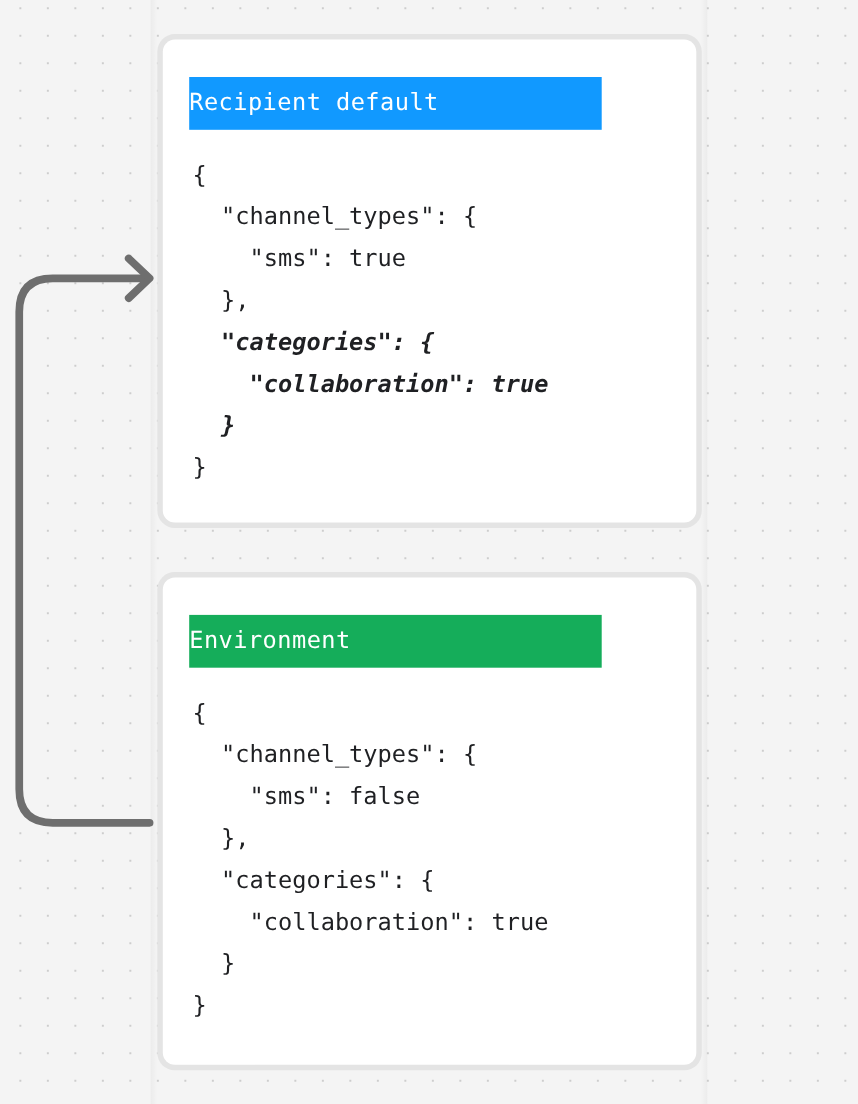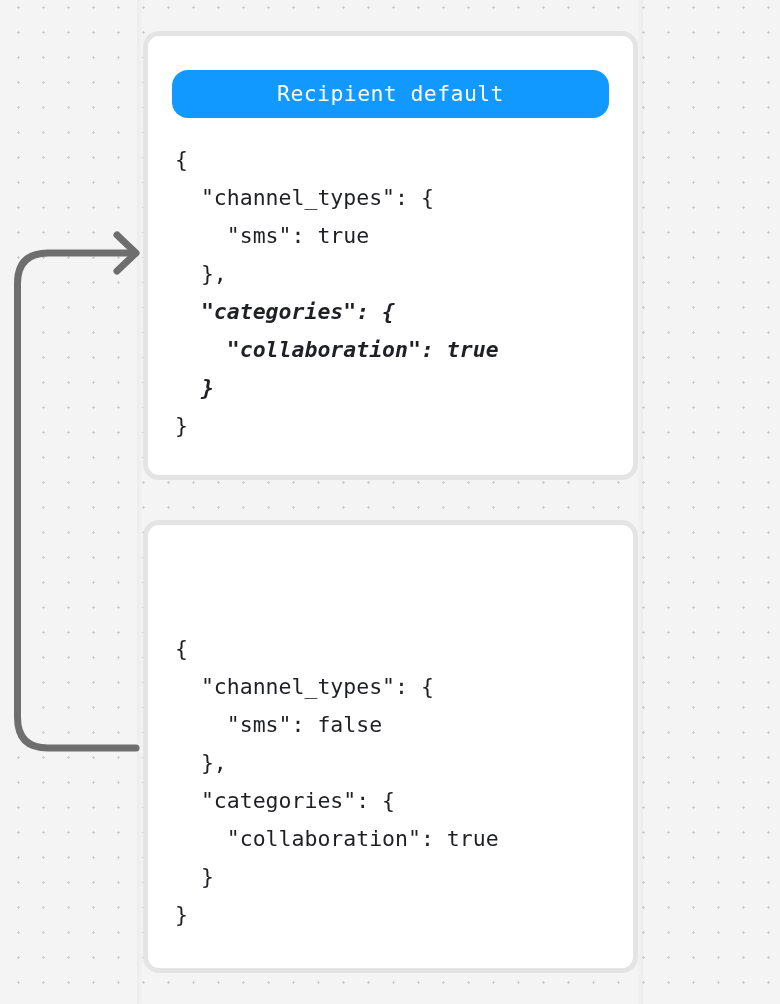--- a/index.html
+++ b/index.html
@@ -57,26 +57,26 @@
     box-shadow: 0 0 0 5px #e4e4e4;
     box-sizing: border-box;
   }
   #card-recipient-default { top: 36px;  height: 439px; }
   #card-environment      { top: 525px; height: 443px; }
 
   .card-header {
     position: absolute;
     left: 24px;
     top: 34px;
-    width: 437px;
+    width: 375px;
     height: 48px;
-    border-radius: 16px;
+    border-radius: 0;
     display: flex;
     align-items: center;
-    justify-content: center;
+    justify-content: flex-start;
     box-sizing: border-box;
   }
   .card-header-label {
     color: #ffffff;
     font-family: "DejaVu Sans Mono", monospace;
     font-size: 21.5px;
     letter-spacing: 0.4px;
     line-height: 1;
     white-space: pre;
   }
@@ -123,20 +123,23 @@
         <div class="json-line">    "sms": true</div>
         <div class="json-line">  },</div>
         <div class="json-line emph">  "categories": {</div>
         <div class="json-line emph">    "collaboration": true</div>
         <div class="json-line emph">  }</div>
         <div class="json-line">}</div>
       </div>
   </div>
 
   <div class="card" id="card-environment">
+    <div class="card-header" id="header-environment" style="background-color: rgb(21, 173, 90);">
+      <span class="card-header-label" style="color: rgb(255, 255, 255);">Environment</span>
+    </div>
     <div class="card-body" id="body-environment">
         <div class="json-line">{</div>
         <div class="json-line">  "channel_types": {</div>
         <div class="json-line">    "sms": false</div>
         <div class="json-line">  },</div>
         <div class="json-line">  "categories": {</div>
         <div class="json-line">    "collaboration": true</div>
         <div class="json-line">  }</div>
         <div class="json-line">}</div>
       </div>

